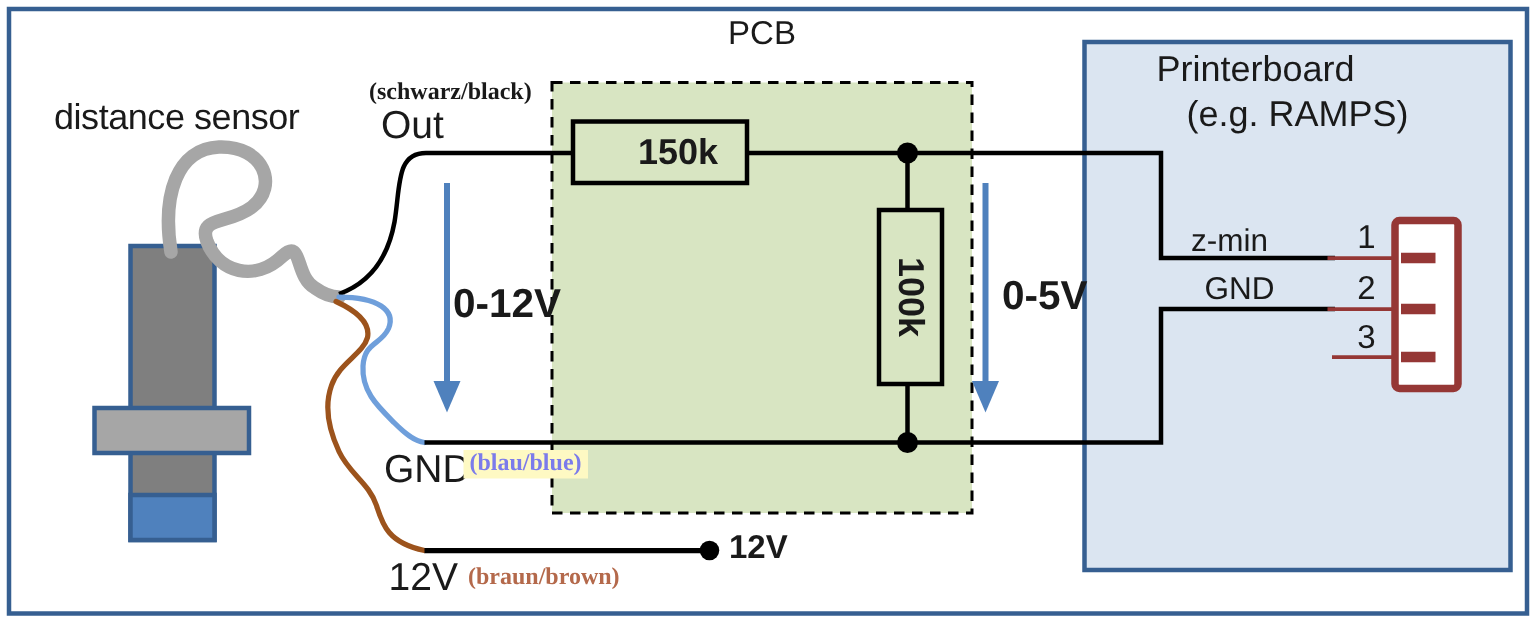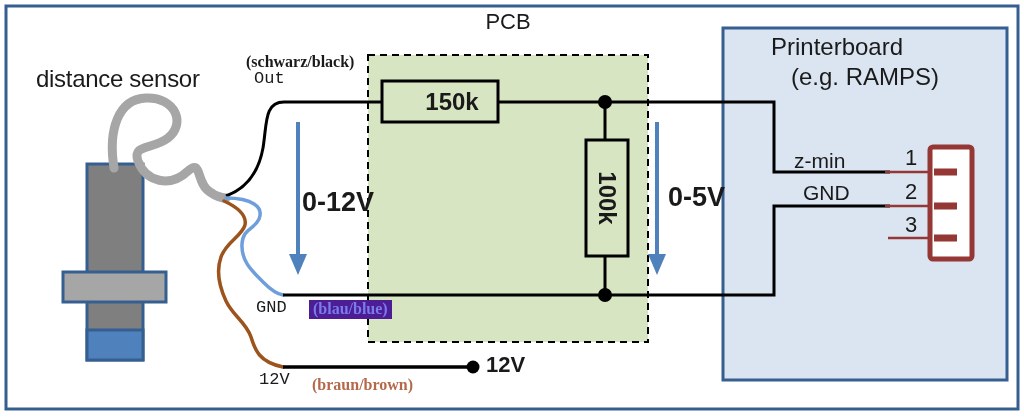--- a/index.html
+++ b/index.html
@@ -3,30 +3,30 @@
 <meta charset="utf-8">
 <style>
   html,body{margin:0;padding:0;background:#ffffff;}
   .stage{
     position:relative;width:1024px;height:417px;background:#ffffff;
     font-family:"Liberation Sans",sans-serif;color:#1a1a1a;overflow:hidden;
   }
   .stage svg{position:absolute;left:0;top:0;}
   .lbl{position:absolute;white-space:nowrap;line-height:1.05;}
   .sans24{font-size:24px;}
-  .sans25{font-size:17px;font-family:Liberation Mono, monospace;}
+  .sans25{font-size:26px;}
   .sans22{font-size:22px;}
   .sans21{font-size:21px;}
   .bold21{font-size:27px;font-weight:bold;}
   .bold22{font-size:22px;font-weight:bold;}
   .bold24{font-size:24px;font-weight:bold;}
   .serif16{font-family:"Liberation Serif",serif;font-weight:bold;font-size:16px;}
   .center{text-align:center;}
   .right{text-align:right;}
-  .blaublue{color:#7b7beb;background:#4c1d95;padding:1px 4px;}
+  .blaublue{color:#7b7beb;background:#fef9c3;padding:1px 4px;}
   .braunbrown{color:#b4694b;}
   .r150{position:absolute;left:382px;top:81px;width:140px;height:41px;
         display:flex;align-items:center;justify-content:center;}
   .r100{position:absolute;left:607px;top:198px;transform:translate(-50%,-50%) rotate(90deg);}
 </style>
 </head>
 <body>
 
 <div class="stage">
 

